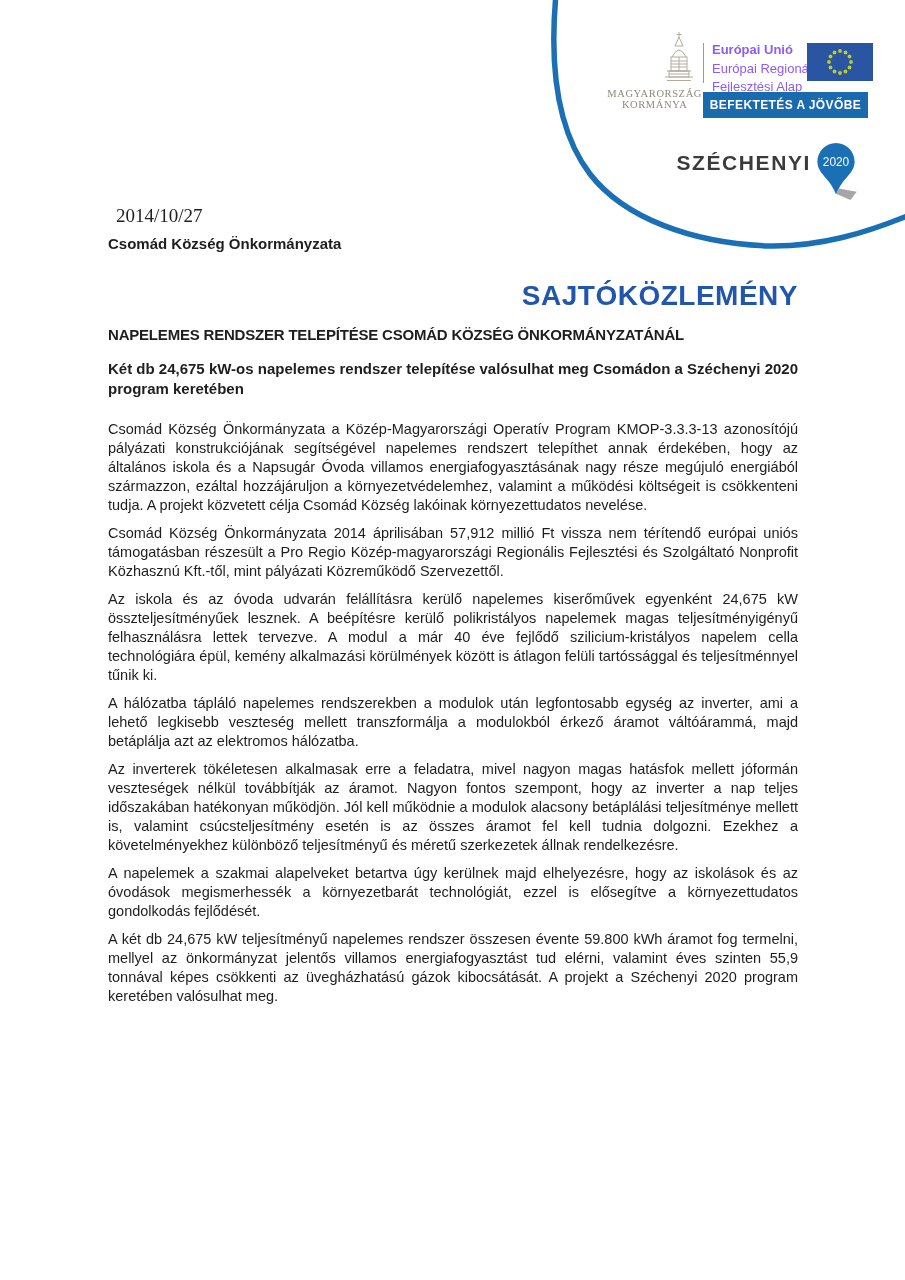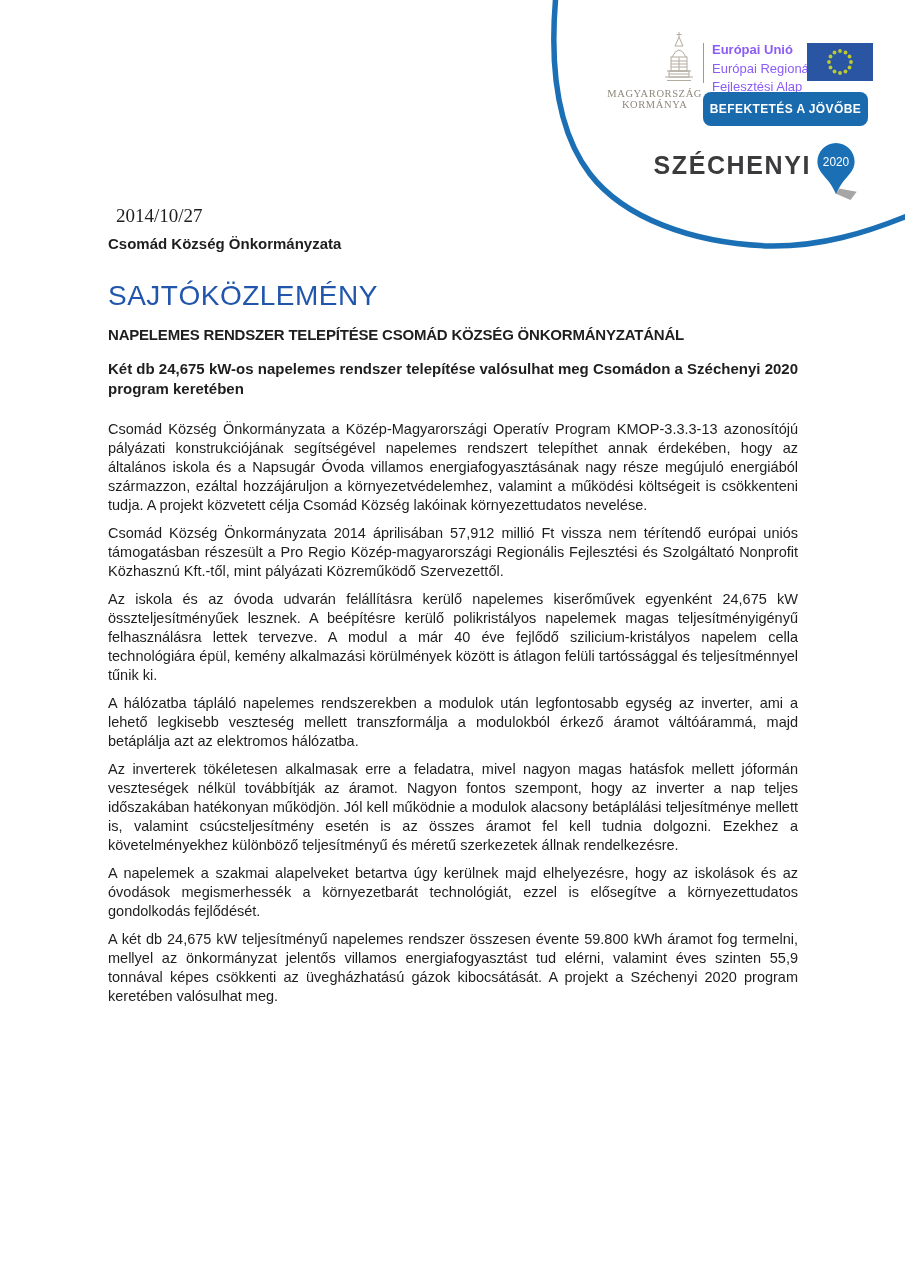--- a/index.html
+++ b/index.html
@@ -22,37 +22,37 @@
   .gov-name{
     font-family:"Liberation Serif", serif;
     font-size:10.5px;line-height:11px;letter-spacing:.6px;
     color:#8f897d;text-align:center;margin-top:3px;
   }
   .divider{position:absolute;left:703px;top:43px;width:1px;height:40px;background:#9a9a9a;}
   .eu-text{position:absolute;left:712px;top:41px;font-size:13px;line-height:18.5px;color:#8b5cf6;}
   .eu-text .b{font-weight:bold;}
   .eu-flag{position:absolute;left:807px;top:43px;}
   .invest-banner{
-    position:absolute;left:703px;top:92px;width:165px;height:34px;
+    position:absolute;left:703px;top:92px;width:165px;height:26px;
     background:#1a6aae;color:#ffffff;
     display:flex;align-items:center;justify-content:center;
-    font-size:12px;font-weight:bold;letter-spacing:.4px;border-radius:8px;
+    font-size:12px;font-weight:bold;letter-spacing:.4px;
   }
   .szechenyi{position:absolute;top:142px;right:47px;display:flex;align-items:flex-start;}
   .sz-text{
-    font-size:25px;font-weight:bold;letter-spacing:1.6px;
+    font-size:21px;font-weight:bold;letter-spacing:1.6px;
     color:#3b3b3d;margin-top:9px;margin-right:3px;
   }
   
   .doc{position:absolute;left:108px;top:197px;width:690px;}
   .date{font-size:19px;margin:8px;font-family:Liberation Serif, serif;}
   .org{font-size:15px;font-weight:bold;margin:4px 0 0;}
   .title{
-    font-size:28px;line-height:31px;font-weight:normal;letter-spacing:.5px;
-    color:#2156ac;margin:28px 0 4px;
+    font-size:28px;line-height:31px;font-weight:bold;letter-spacing:.5px;
+    color:#2156ac;margin:28px 0 4px;text-align:right;
   }
   .headline{font-size:15px;font-weight:bold;letter-spacing:-.2px;margin:15px 0 0;}
   .subheadline{
     font-size:15px;font-weight:bold;line-height:20px;
     text-align:justify;margin:16px 0 0;
   }
   .paragraphs{margin-top:21px;}
   .paragraphs p{
     margin:0 0 9px;font-size:14.5px;line-height:19px;text-align:justify;
   }

